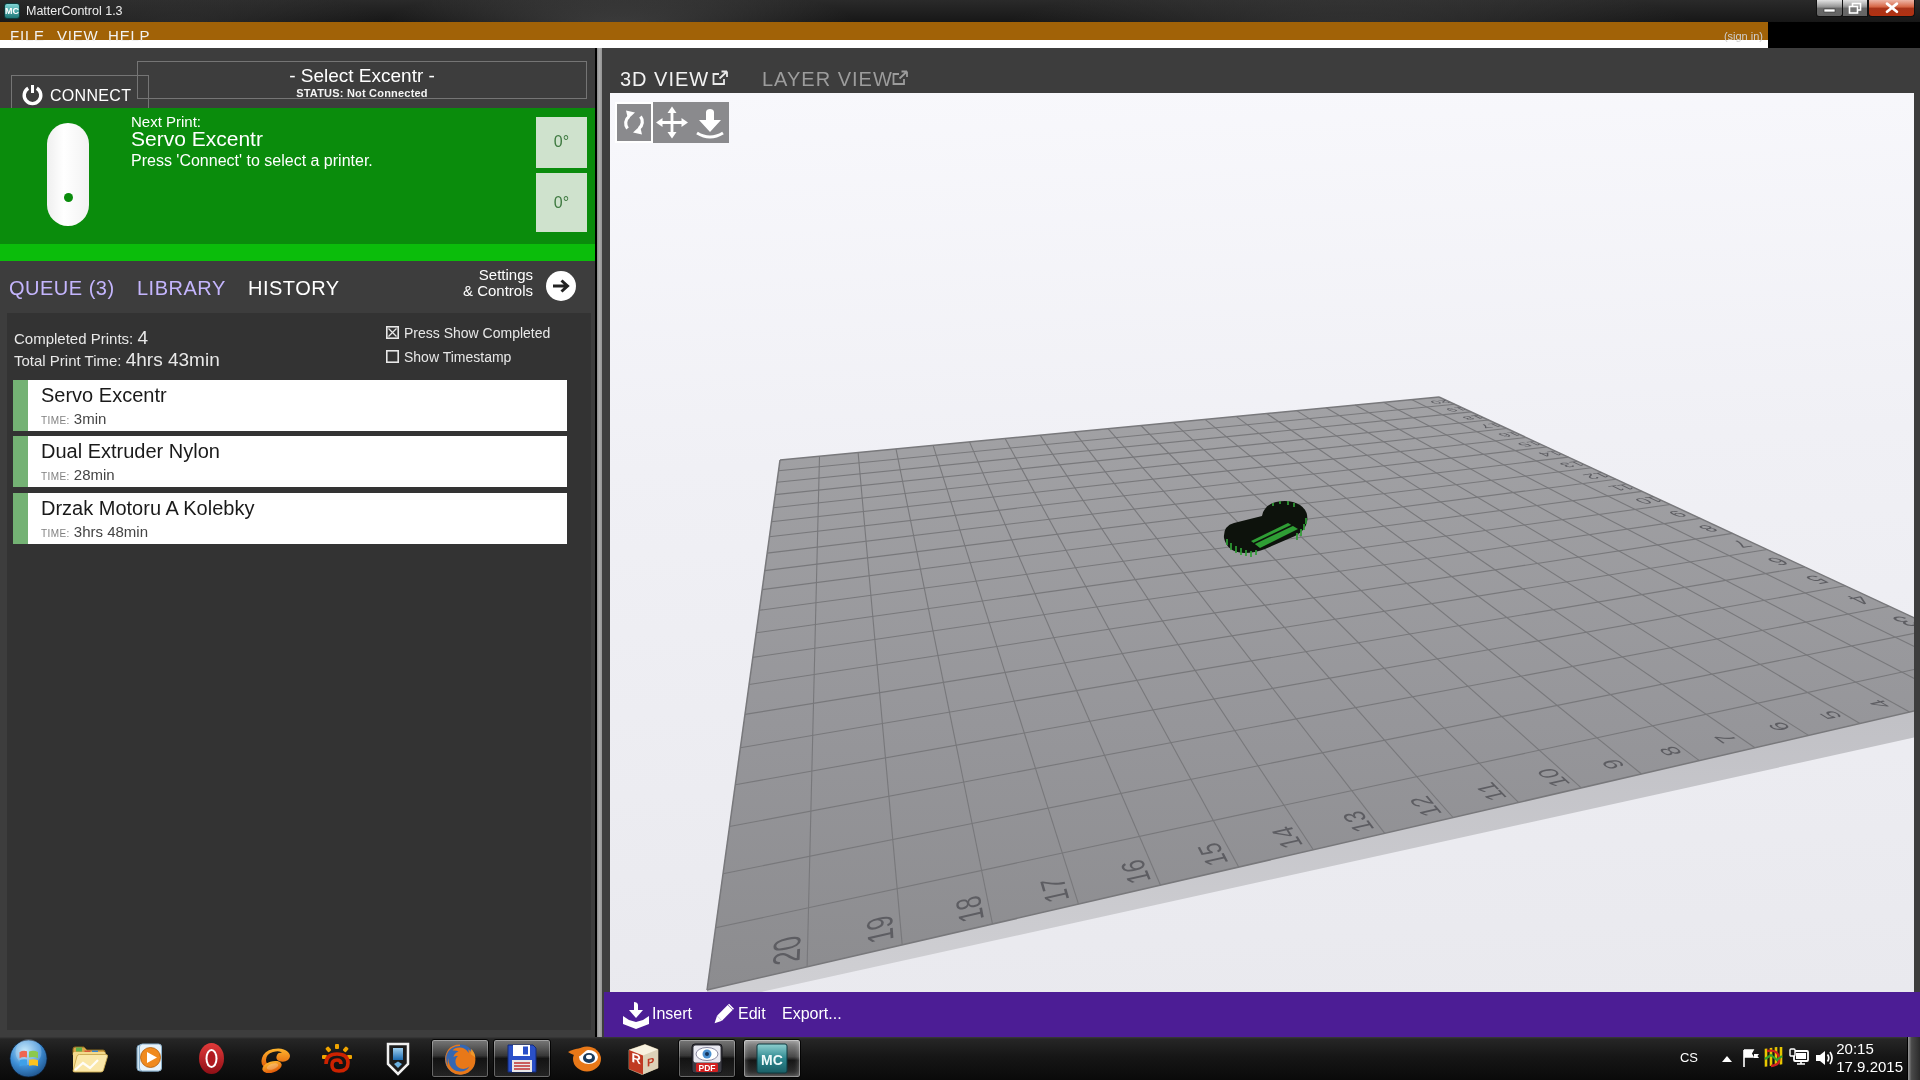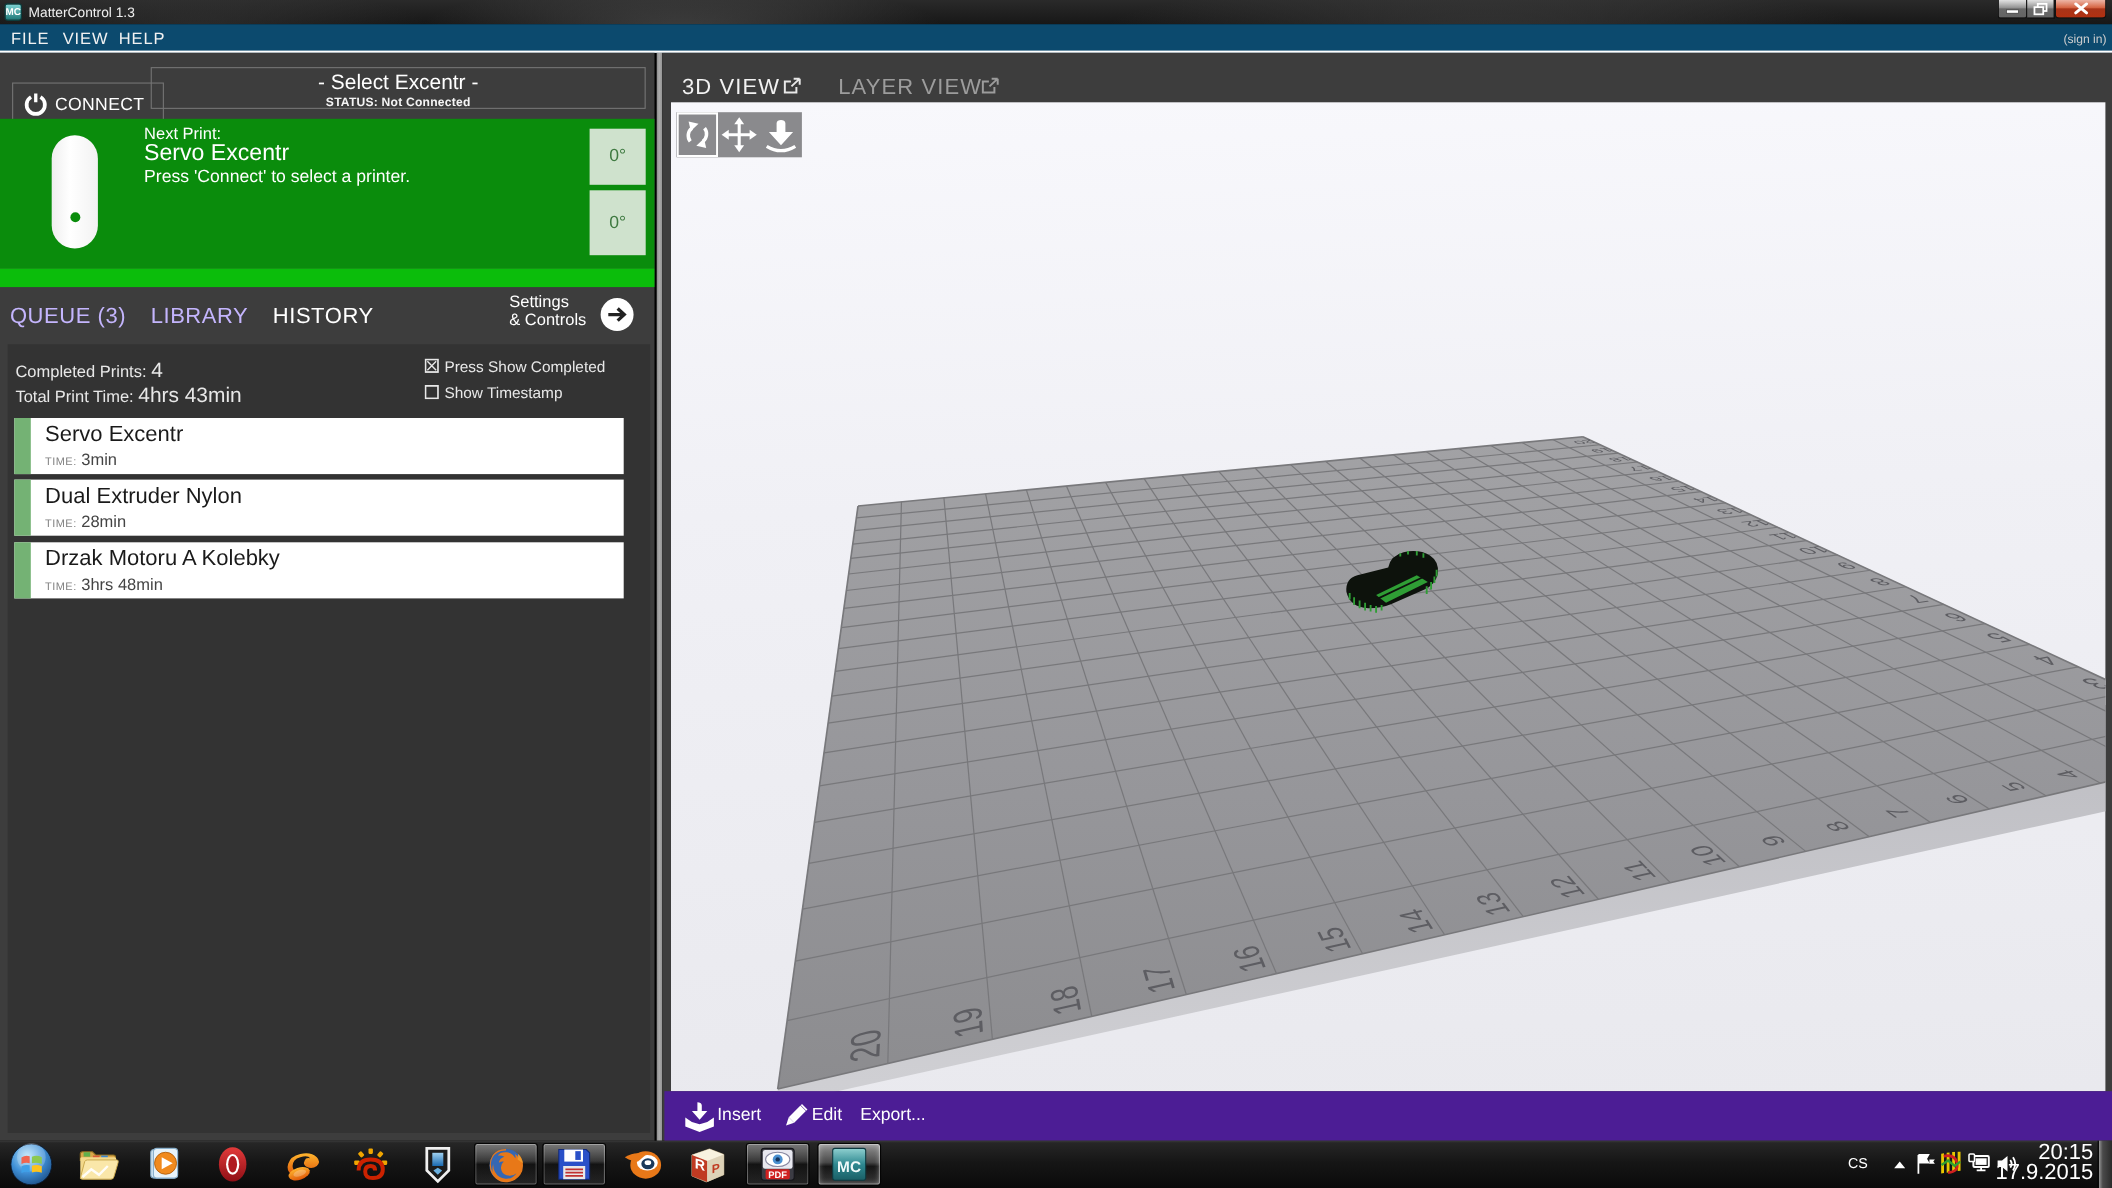--- a/index.html
+++ b/index.html
@@ -11,21 +11,21 @@
  radial-gradient(300px 50px at 180px 24px,rgba(100,100,100,.25),rgba(100,100,100,0) 70%),
  linear-gradient(#2a2a2a,#171717)}
 #titlebar .txt{left:26px;top:4px;color:#eee;font-size:12.5px}
 #mcicon{left:4px;top:3px;width:16px;height:16px;border-radius:3px;background:linear-gradient(#7fd4d4,#1f7878);border:1px solid #0c3c3c;color:#fff;font-size:9px;font-weight:bold;text-align:center;line-height:15px}
 .winbtn{top:0;height:17px;border:1px solid #111;border-top:none;background:linear-gradient(rgba(255,255,255,.75) 0%,rgba(200,200,200,.35) 45%,rgba(90,90,90,.25) 50%,rgba(130,130,130,.35) 100%),linear-gradient(#888,#555)}
 #btnmin{left:1816px;width:27px;border-radius:0 0 3px 3px}
 #btnmax{left:1843px;width:25px;border-left:none}
 #btnclose{left:1868px;width:47px;border-radius:0 0 4px 4px;background:linear-gradient(rgba(255,255,255,.55) 0%,rgba(255,160,120,.3) 45%,rgba(120,20,0,.3) 50%,rgba(200,60,20,.4) 100%),linear-gradient(#d75b39,#a52a10)}
 .winbtn svg{display:block;margin:0 auto}
 
-#menubar{left:0;top:22px;width:1920px;height:26px;background:#0c4a6e;border-bottom:2px solid #ffffff}
+#menubar{left:0;top:22px;width:1768px;height:26px;background:#a16207;border-bottom:8px solid #ffffff}
 #menubar .mi{position:absolute;top:5px;color:#f2f2f2;font-size:15px;letter-spacing:.8px}
 #signin{position:absolute;right:5px;top:8px;color:#cfcfcf;font-size:11px;}
 
 #leftpanel{left:0;top:48px;width:595px;height:989px;background:#3d3d3d}
 .cbox{border:1px solid #757575;color:#fff}
 #connectbtn{left:11px;top:27px;width:138px;height:38px}
 #connectbtn span{position:absolute;left:38px;top:11px;font-size:16px;letter-spacing:.3px}
 #selprinter{left:137px;top:13px;width:450px;height:38px;text-align:center}
 #selprinter .t1{margin-top:3px;font-size:19px}
 #selprinter .t2{font-size:11px;font-weight:bold;color:#f4f4f4;letter-spacing:.2px}
@@ -36,21 +36,21 @@
 #greenpanel .t1{left:131px;top:5px;font-size:15px;color:#fff}
 #greenpanel .t2{left:131px;top:19px;font-size:21px;color:#fff}
 #greenpanel .t3{left:131px;top:44px;font-size:16px;color:#fff}
 .tempbox{left:536px;width:51px;background:#cfe2cd;color:#3f7a41;font-size:16px;text-align:center}
 #temp1{top:9.5px;height:50.5px;line-height:50.5px}
 #temp2{top:65px;height:59px;line-height:59px}
 
 #tabs{left:0;top:213px;width:595px;height:52px}
 #tabs .tab{position:absolute;top:16px;font-size:20px;letter-spacing:.5px;color:#c4b5fd}
 #tabs .active{color:#fff}
-#settxt{right:62px;top:6px;color:#fff;font-size:15px;line-height:15.5px}
+#settxt{right:62px;top:6px;color:#fff;font-size:15px;text-align:right;line-height:15.5px}
 #setcircle{left:546px;top:10px;width:30px;height:30px;border-radius:50%;background:#fff}
 
 #history{left:7px;top:265px;width:584px;height:717px;background:#333}
 #history .lbl{color:#e8e8e8;font-size:15px}
 #history .big{font-size:19px}
 #cp{left:7px;top:14px}#tpt{left:7px;top:36px}
 .chktxt{position:absolute;color:#e8e8e8;font-size:14px}
 .row{position:absolute;left:6px;width:554px;height:51px;background:#fff}
 .row .bar{position:absolute;left:0;top:0;width:15px;height:51px;background:#74b274}
 .row .t{position:absolute;left:28px;top:4px;font-size:20px;color:#1a1a1a}
@@ -65,21 +65,21 @@
 #toolbar .cell{position:absolute;top:0;width:38px;height:41px}
 #toolbar .sel{box-shadow:inset 0 0 0 2px #fff}
 #insertbar{left:2px;top:944px;width:1316px;height:45px;background:#4c1d95;color:#fff}
 #insertbar span{position:absolute;top:13px;font-size:16px}
 
 #taskbar{left:0;top:1037px;width:1920px;height:43px;background:linear-gradient(#3a3a3a 0,#262626 2px,#161616 45%,#0a0a0a 100%)}
 .tbtn{position:absolute;top:2px;width:58px;height:39px;border:1px solid #050505;border-radius:3px;background:linear-gradient(rgba(255,255,255,.38),rgba(255,255,255,.14) 42%,rgba(10,10,10,.18) 50%,rgba(255,255,255,.10));box-shadow:inset 0 0 0 1px rgba(255,255,255,.32)}
 .tbtn.active{background:linear-gradient(rgba(255,255,255,.5),rgba(255,255,255,.22) 45%,rgba(40,40,40,.1) 55%,rgba(255,255,255,.18));box-shadow:inset 0 0 6px rgba(255,255,255,.45),inset 0 0 0 1px rgba(255,255,255,.35)}
 .tico{position:absolute;top:5px}
 #tray{position:absolute;right:0;top:0;height:43px}
-#clock{position:absolute;right:17px;top:3px;color:#fff;font-size:20px;text-align:right;line-height:17.5px}
+#clock{position:absolute;right:17px;top:3px;color:#fff;font-size:15px;text-align:left;line-height:17.5px}
 #showdesk{position:absolute;right:0;top:0;width:13px;height:43px;border-left:1.5px solid #000;background:linear-gradient(90deg,#999,#4a4a4a 30%,#2b2b2b)}
 #trayCS{position:absolute;right:222px;top:13px;color:#fff;font-size:13px}
 </style></head><body>
 <div id="stage">
 
 <div class="abs" id="titlebar">
   <div class="abs" id="mcicon">MC</div>
   <div class="abs txt">MatterControl 1.3</div>
   <div class="abs winbtn" id="btnmin">
         <svg width="25" height="15">

